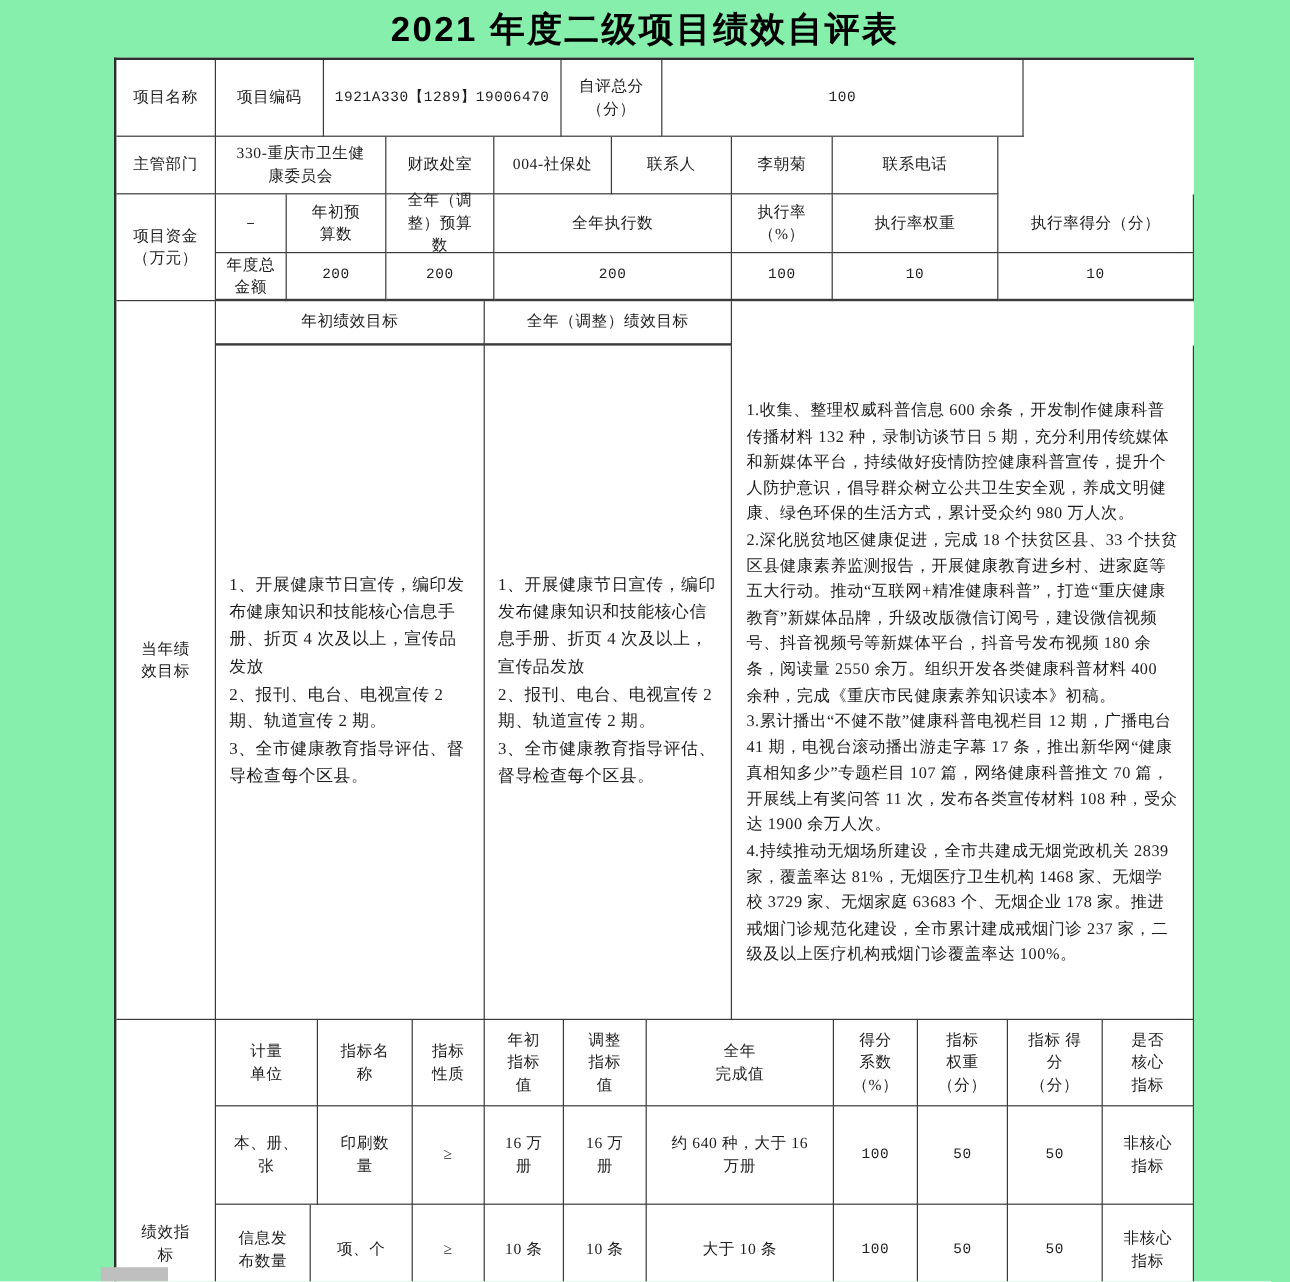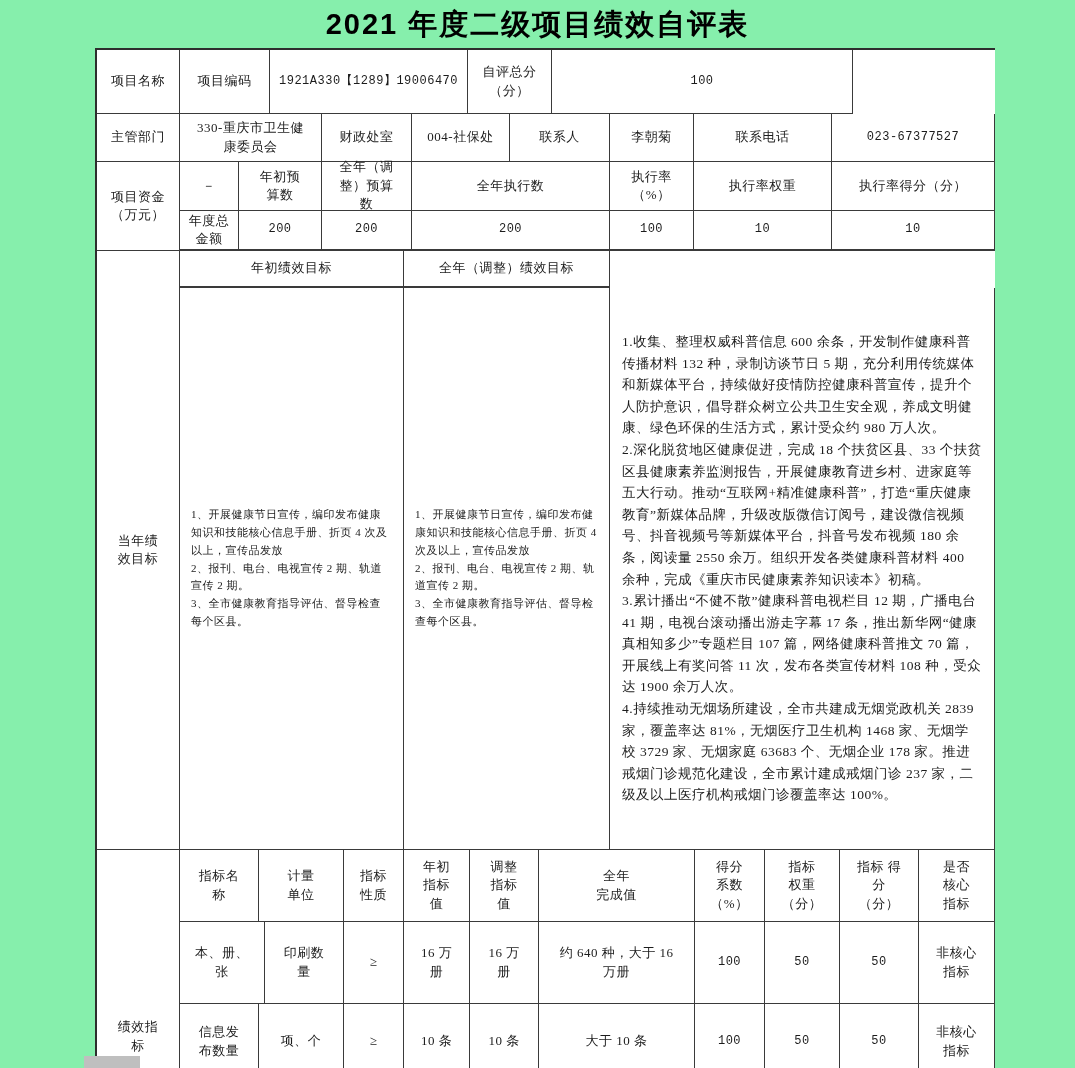--- a/index.html
+++ b/index.html
@@ -27,21 +27,21 @@
     display:flex;align-items:center;justify-content:center;
     text-align:center;white-space:pre-line;
     font-size:13px;line-height:1.42;padding:2px 3px;
     letter-spacing:0.5px;
   }
   .thick{border-bottom-width:2px;}
   .lbl{width:83px;}
   .lbl-bottom{align-items:flex-end;padding-bottom:24px;}
   .goal{
     justify-content:flex-start;text-align:left;
-    font-size:11px;line-height:1.62;padding:10px 11px;
+    font-size:14px;line-height:1.62;padding:10px 11px;
   }
   .comp{
     justify-content:flex-start;text-align:left;
     font-size:13.5px;line-height:1.6;padding:10px 12px;
   }
   .num{font-size:12px;font-family:Liberation Mono, monospace;}
   .artifact{
     position:absolute;left:84px;top:1056px;width:56px;height:12px;
     background:#bfbfbf;
   }
@@ -66,21 +66,20 @@
 
     <div class="row" style="height:48px">
       <div class="c" style="width:83px">主管部门</div>
       <div class="c" style="width:142px">330-重庆市卫生健
 康委员会</div>
       <div class="c" style="width:90px">财政处室</div>
       <div class="c" style="width:98px">004-社保处</div>
       <div class="c" style="width:100px">联系人</div>
       <div class="c" style="width:84px">李朝菊</div>
       <div class="c" style="width:138px">联系电话</div>
-      <div class="c num" style="width:163px">023-67377527</div>
     </div>
 
     <div class="sec">
       <div class="c lbl">项目资金
 （万元）</div>
       <div class="secbody">
         <div class="row" style="height:49px">
           <div class="c" style="width:59px">－</div>
           <div class="c" style="width:83px">年初预
 算数</div>
@@ -127,24 +126,24 @@
 4.持续推动无烟场所建设，全市共建成无烟党政机关 2839 家，覆盖率达 81%，无烟医疗卫生机构 1468 家、无烟学校 3729 家、无烟家庭 63683 个、无烟企业 178 家。推进戒烟门诊规范化建设，全市累计建成戒烟门诊 237 家，二级及以上医疗机构戒烟门诊覆盖率达 100%。</div>
         </div>
       </div>
     </div>
 
     <div class="sec">
       <div class="c lbl lbl-bottom">绩效指
 标</div>
       <div class="secbody">
         <div class="row" style="height:72px">
+          <div class="c" style="width:85px">计量
+单位</div>
           <div class="c" style="width:79px">指标名
 称</div>
-          <div class="c" style="width:85px">计量
-单位</div>
           <div class="c" style="width:60px">指标
 性质</div>
           <div class="c" style="width:66px">年初
 指标
 值</div>
           <div class="c" style="width:69px">调整
 指标
 值</div>
           <div class="c" style="width:156px">全年
 完成值</div>

